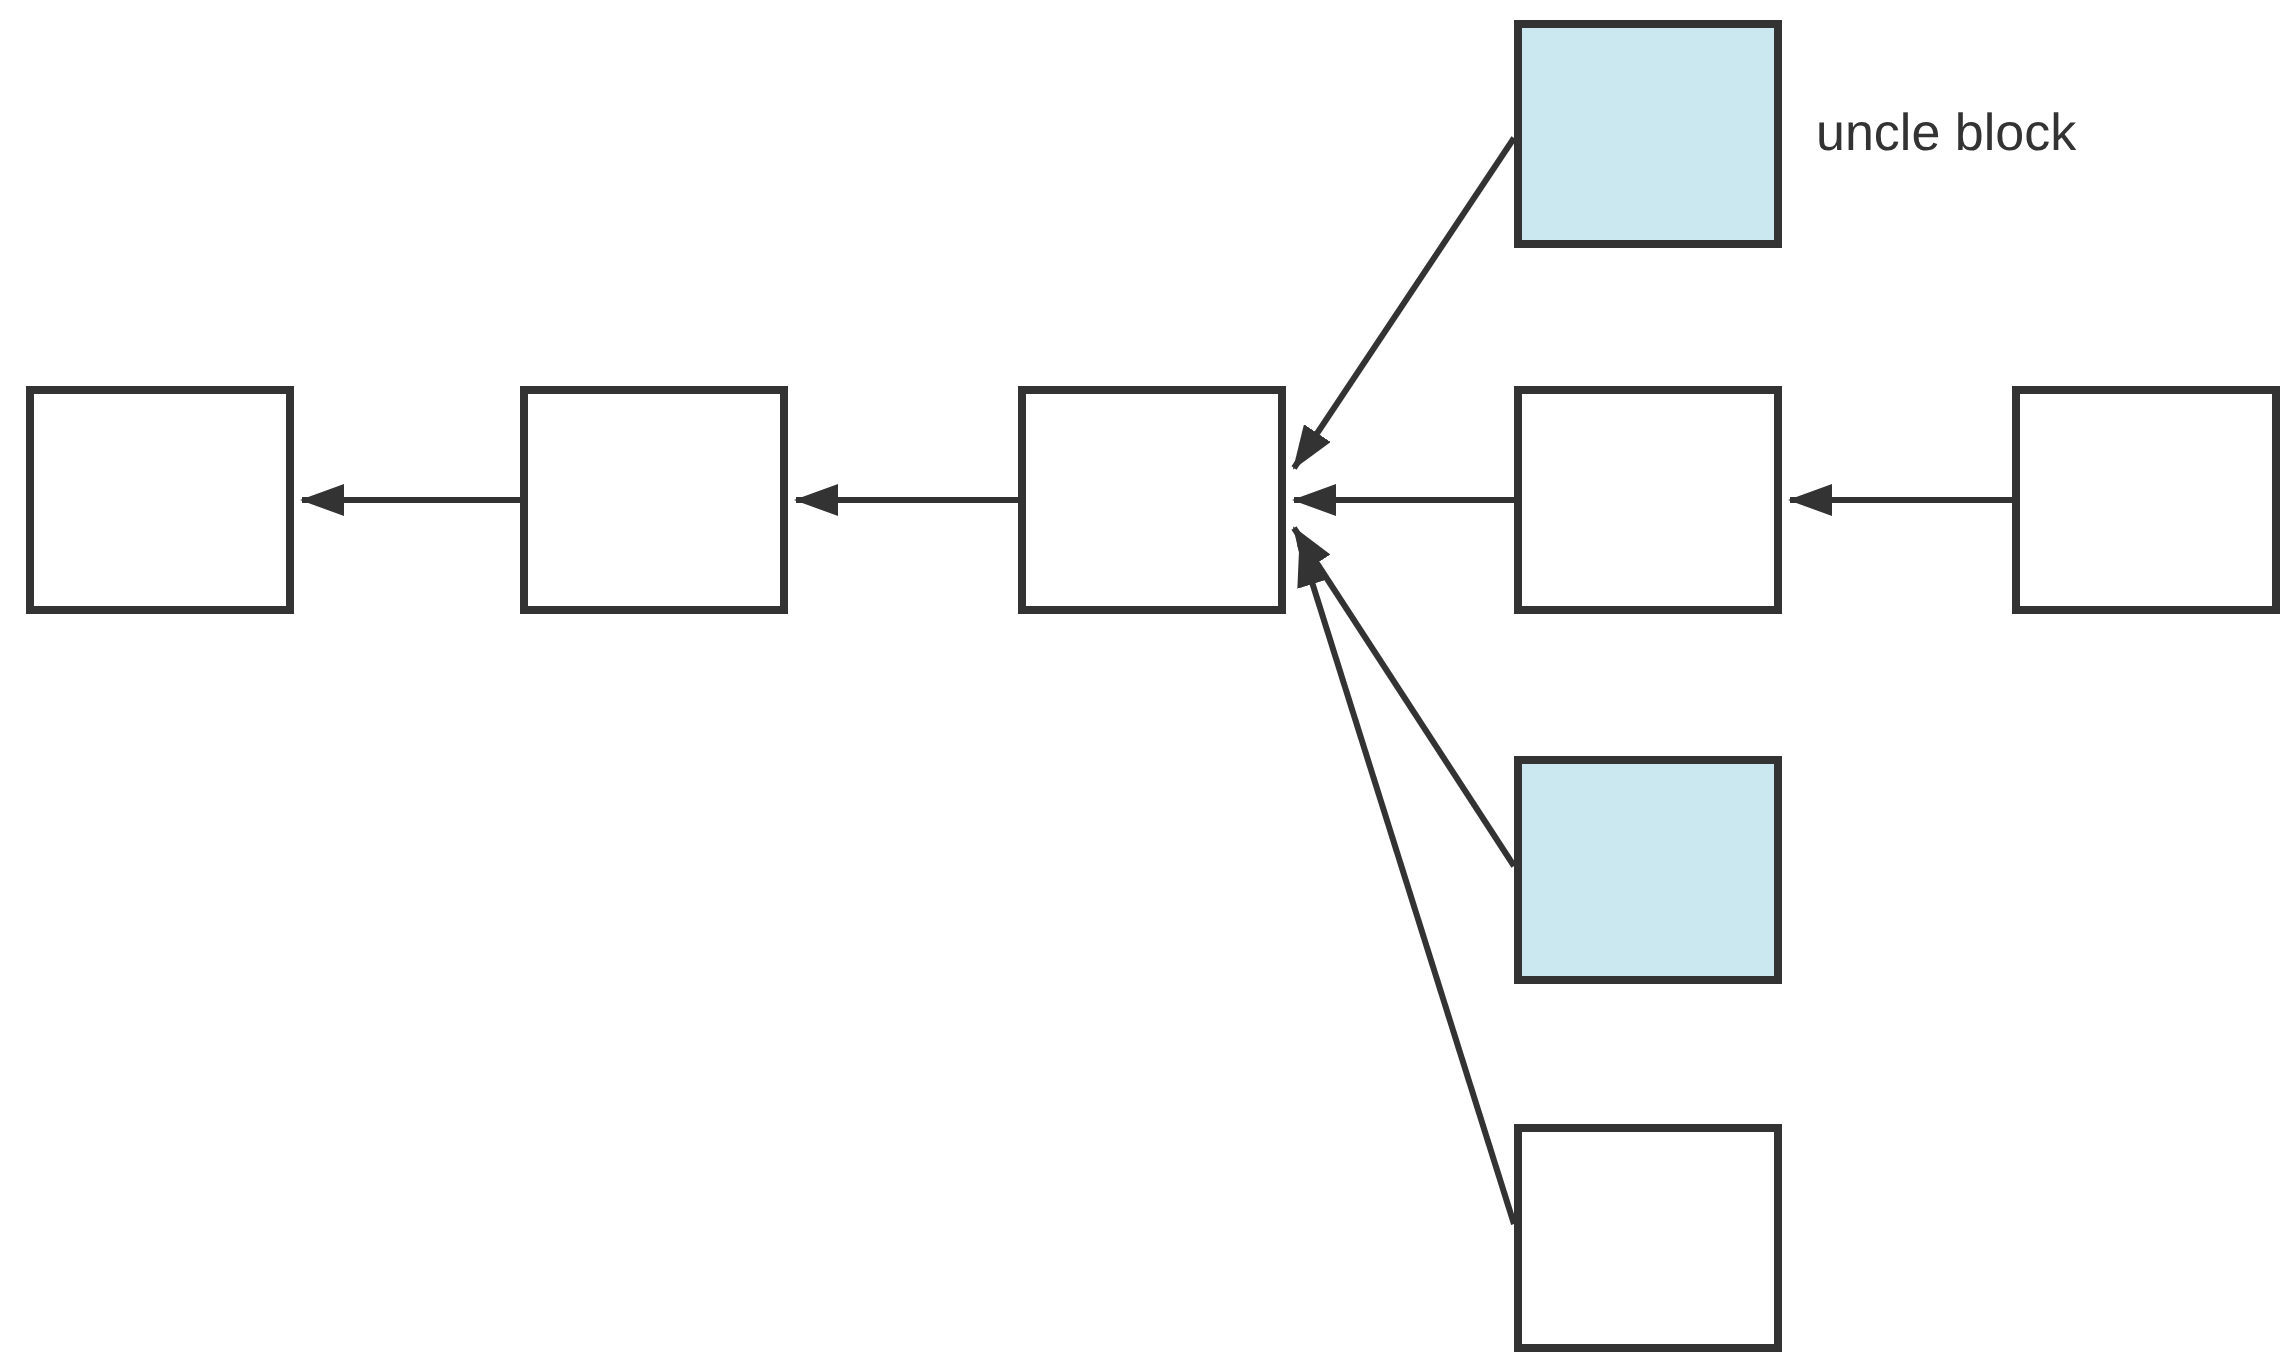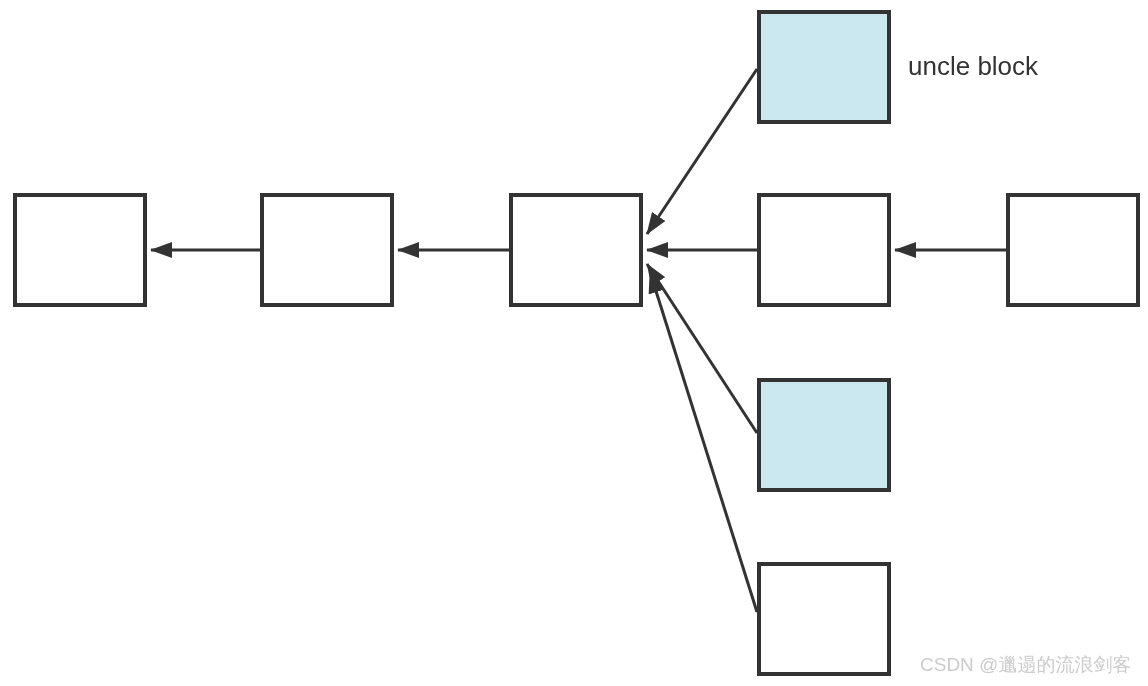--- a/index.html
+++ b/index.html
@@ -88,15 +88,14 @@
     <rect class="block" x="1008" y="195" width="130" height="110" fill="#ffffff"></rect>
 
     <rect class="block" x="759" y="12" width="130" height="110" fill="#cbe8f1"></rect>
     <rect class="block" x="759" y="380" width="130" height="110" fill="#cbe8f1"></rect>
     <rect class="block" x="759" y="564" width="130" height="110" fill="#ffffff"></rect>
   </svg>
 
   <div class="label uncle-label">uncle block</div>
 
 
-  <div class="watermark">CSDN @邋遢的流浪剑客</div>
 
 </div>
 
 </body></html>

